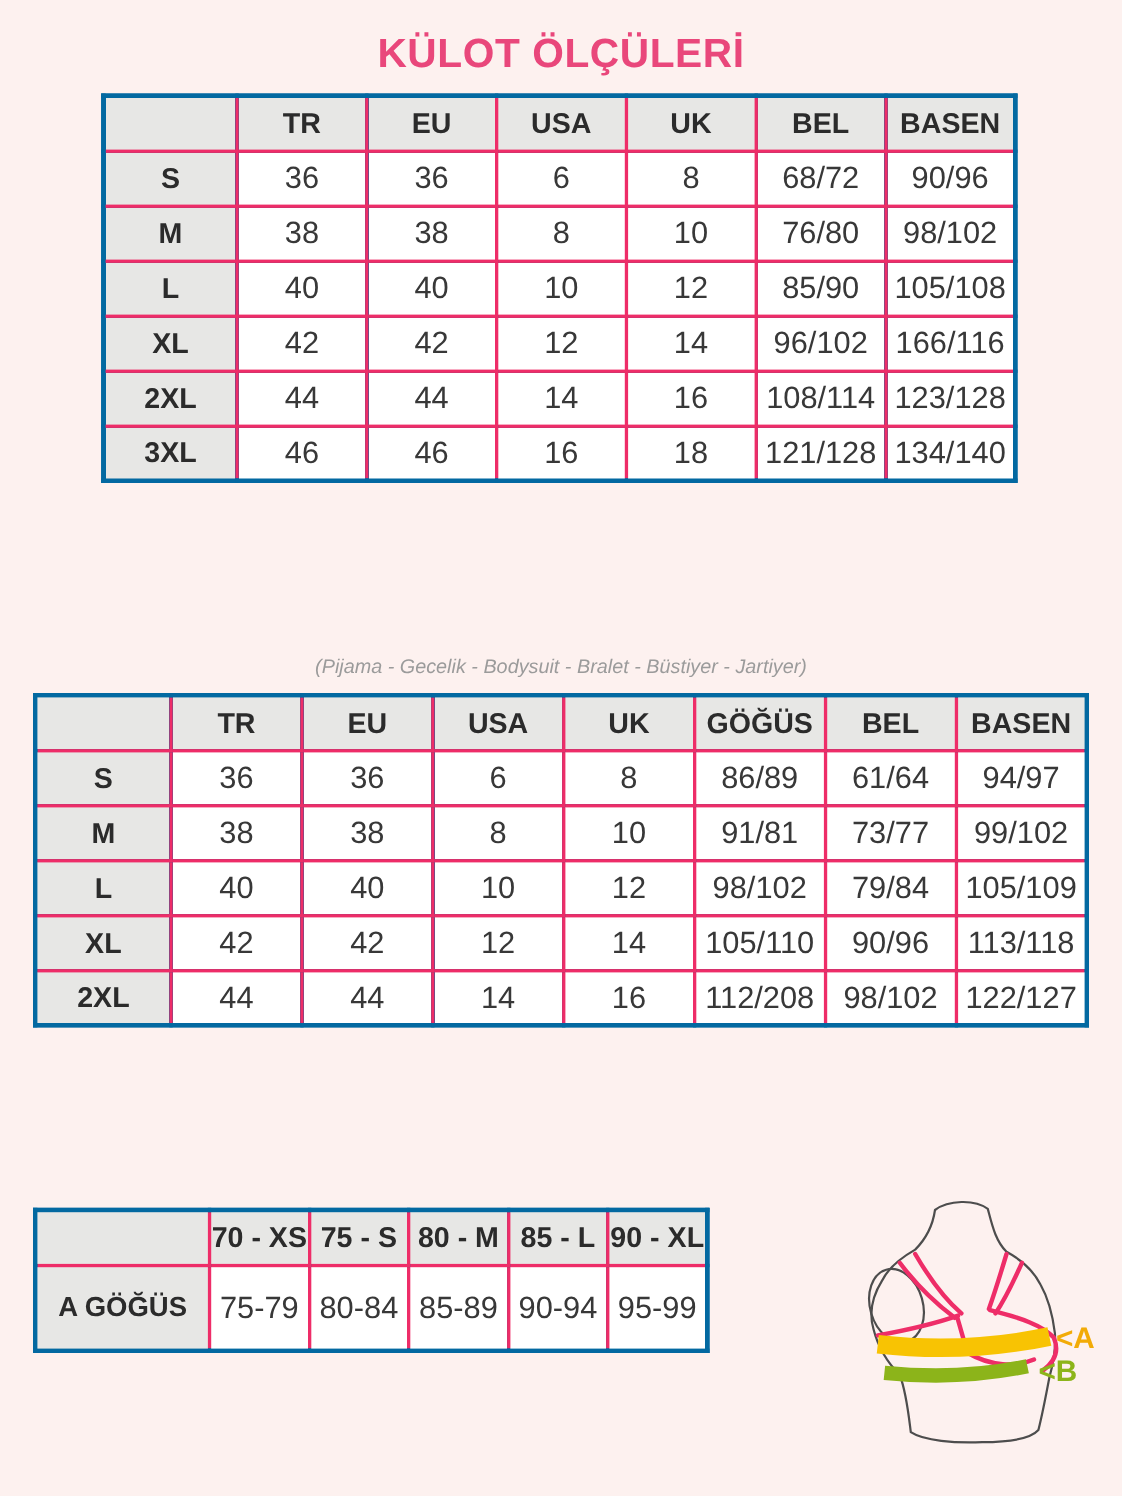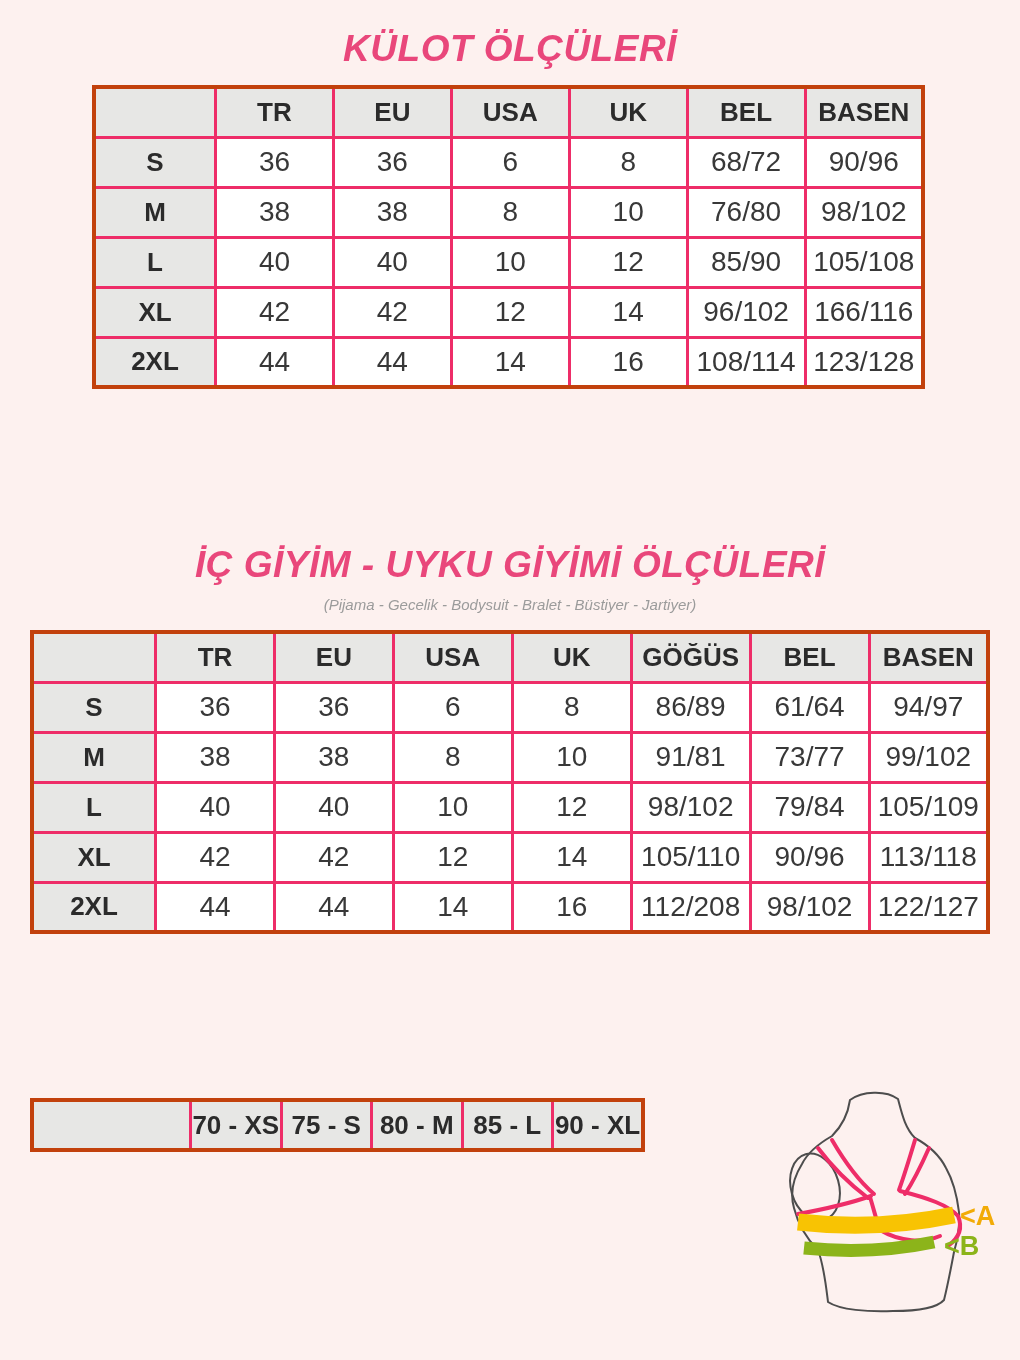--- a/index.html
+++ b/index.html
@@ -4,33 +4,33 @@
 <style>
   html,body { margin:0; padding:0; }
   body { background:#fdf1ef; font-family:"Liberation Sans",sans-serif; }
   .page {
     position:relative; width:1020px; height:1360px;
     background:#fdf1ef; overflow:hidden;
   }
   .title {
     position:absolute; left:0; width:100%; margin:0;
     text-align:center; color:#e9477b; font-weight:bold;
-    font-size:37px; letter-spacing:0.5px; white-space:nowrap;font-style:italic;
+    font-size:37px; letter-spacing:0.5px; white-space:nowrap;
   }
   #title-kulot   { top:28px; }
   #title-icgiyim { top:544px; }
   #title-sutyen  { top:1044px; width:812px; }
   .subtitle {
     position:absolute; left:0; top:596px; width:100%; margin:0;
-    text-align:center; color:#9b9b9b; font-size:15px; font-style:italic;
+    text-align:center; color:#9b9b9b; font-size:18px; font-style:italic;
     font-weight:300;
   }
   table.size-table {
     position:absolute; border-collapse:collapse; table-layout:fixed;
-    border:4px solid #c2410c; background:#0369a1;
+    border:4px solid #0369a1; background:#0369a1;
   }
   .size-table th, .size-table td {
     border:3px solid #ee2d68; text-align:center; vertical-align:middle;
     padding:0; overflow:hidden;
   }
   .size-table th {
     background:#e7e7e5; color:#2b2b2b; font-weight:bold; font-size:26px;
   }
   .size-table td {
     background:#ffffff; color:#383838; font-weight:normal; font-size:28px;
@@ -111,24 +111,32 @@
         </tr>
         <tr>
           <th>2XL</th>
           <td>44</td>
           <td>44</td>
           <td>14</td>
           <td>16</td>
           <td>108/114</td>
           <td>123/128</td>
         </tr>
+        <tr>
+          <th>3XL</th>
+          <td>46</td>
+          <td>46</td>
+          <td>16</td>
+          <td>18</td>
+          <td>121/128</td>
+          <td>134/140</td>
+        </tr>
       </tbody>
     </table>
 
-  <h1 class="title" id="title-icgiyim">İÇ GİYİM - UYKU GİYİMİ ÖLÇÜLERİ</h1>
 
   <p class="subtitle">(Pijama - Gecelik - Bodysuit - Bralet - Büstiyer - Jartiyer)</p>
 
   <table class="size-table" id="table-icgiyim">
       <thead>
         <tr>
           <th></th>
           <th>TR</th>
           <th>EU</th>
           <th>USA</th>
@@ -198,20 +206,28 @@
         <tr>
           <th></th>
           <th>70 - XS</th>
           <th>75 - S</th>
           <th>80 - M</th>
           <th>85 - L</th>
           <th>90 - XL</th>
         </tr>
       </thead>
       <tbody>
+        <tr>
+          <th>A GÖĞÜS</th>
+          <td>75-79</td>
+          <td>80-84</td>
+          <td>85-89</td>
+          <td>90-94</td>
+          <td>95-99</td>
+        </tr>
       </tbody>
     </table>
 
   <svg id="bra-diagram" width="218" height="268" viewBox="0 0 218 268">
 
     <g fill="none" stroke="#4d4d4d" stroke-width="2" stroke-linecap="round">
       <path d="M62,10
                C74,1 98,0 110,9
                C114,24 117,38 127,48
                C140,55 151,64 158,78

